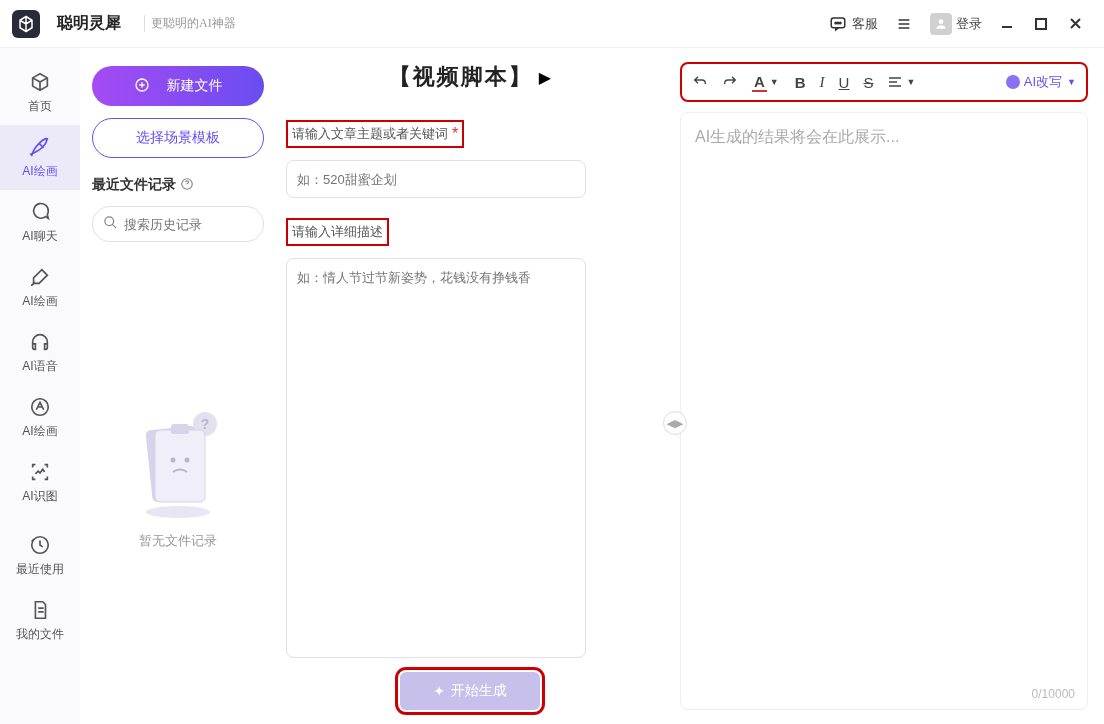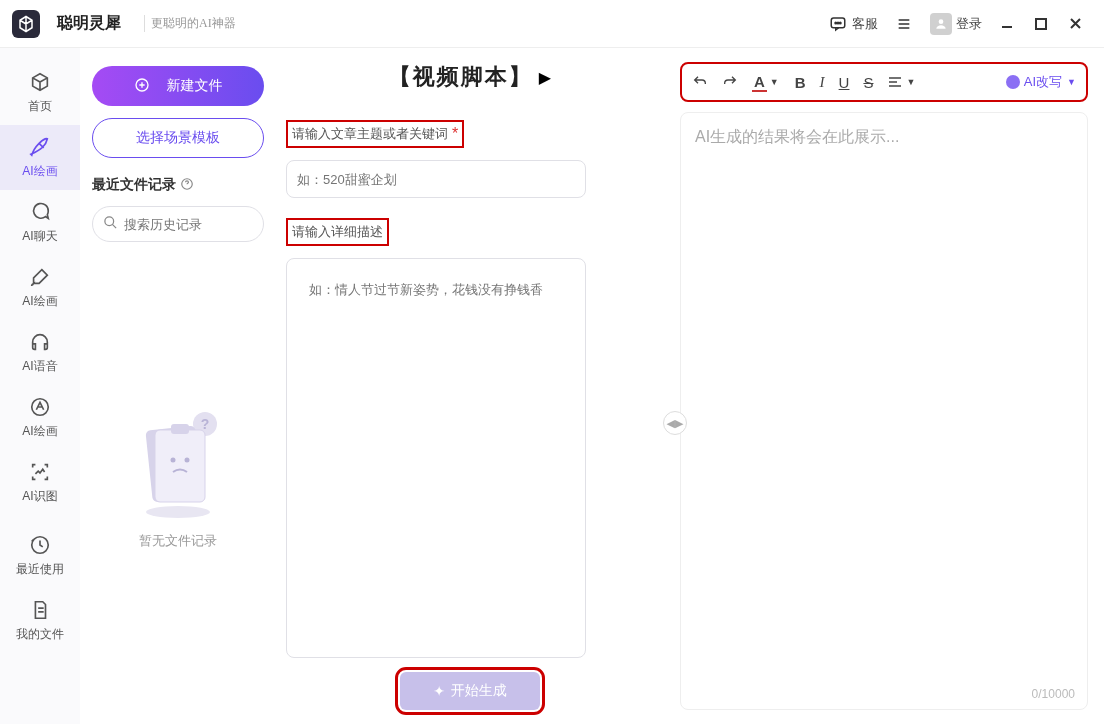--- a/index.html
+++ b/index.html
@@ -37,21 +37,21 @@
     .empty-text { color: #999; font-size: 13px; }
 
     .centercol { flex: 1; padding: 14px 10px; display: flex; flex-direction: column; }
     .title-row { display: flex; align-items: center; justify-content: center; gap: 6px; margin-bottom: 22px; }
     .title-txt { font-size: 22px; font-weight: 800; color: #222; letter-spacing: 2px; }
     .play-tri { font-size: 16px; cursor: pointer; }
     .label-row { border: 2px solid #c00; display: inline-flex; align-items: center; padding: 3px 4px; margin: 6px 0 6px 0; }
     .label-row .req { color: #d33; margin-left: 4px; }
     .label-txt { font-size: 13px; color: #555; }
     .topic-input { width: 300px; height: 38px; border: 1px solid #e0e0e6; border-radius: 8px; padding: 0 10px; font-size: 13px; outline: none; }
-    .desc-ta { flex: 1; width: 300px; border: 1px solid #e0e0e6; border-radius: 8px; padding: 22px; font-size: 13px; outline: none; resize: none; }
+    .desc-ta { flex: 1; width: 300px; border: 1px solid #e0e0e6; border-radius: 8px; padding: 10px; font-size: 13px; outline: none; resize: none; }
     .gen-wrap { display: flex; justify-content: center; margin-top: 14px; }
     .gen-btn { width: 140px; height: 38px; background: #c7c0ea; color: #fff; border-radius: 6px; display: flex; align-items: center; justify-content: center; gap: 6px; font-size: 14px; cursor: pointer; outline: 3px solid #c00; outline-offset: 2px; }
 
     .rightcol { width: 440px; padding: 14px 16px; display: flex; flex-direction: column; }
     .toolbar-box { height: 40px; border: 2px solid #c00; border-radius: 8px; display: flex; align-items: center; padding: 0 10px; gap: 16px; }
     .tgroup { display: flex; align-items: center; gap: 14px; }
     .tbtn { cursor: pointer; color: #444; display: flex; align-items: center; gap: 2px; font-size: 15px; }
     .tbtn.b { font-weight: 800; }
     .tbtn.i { font-style: italic; font-family: Georgia; }
     .tbtn.u { text-decoration: underline; }

